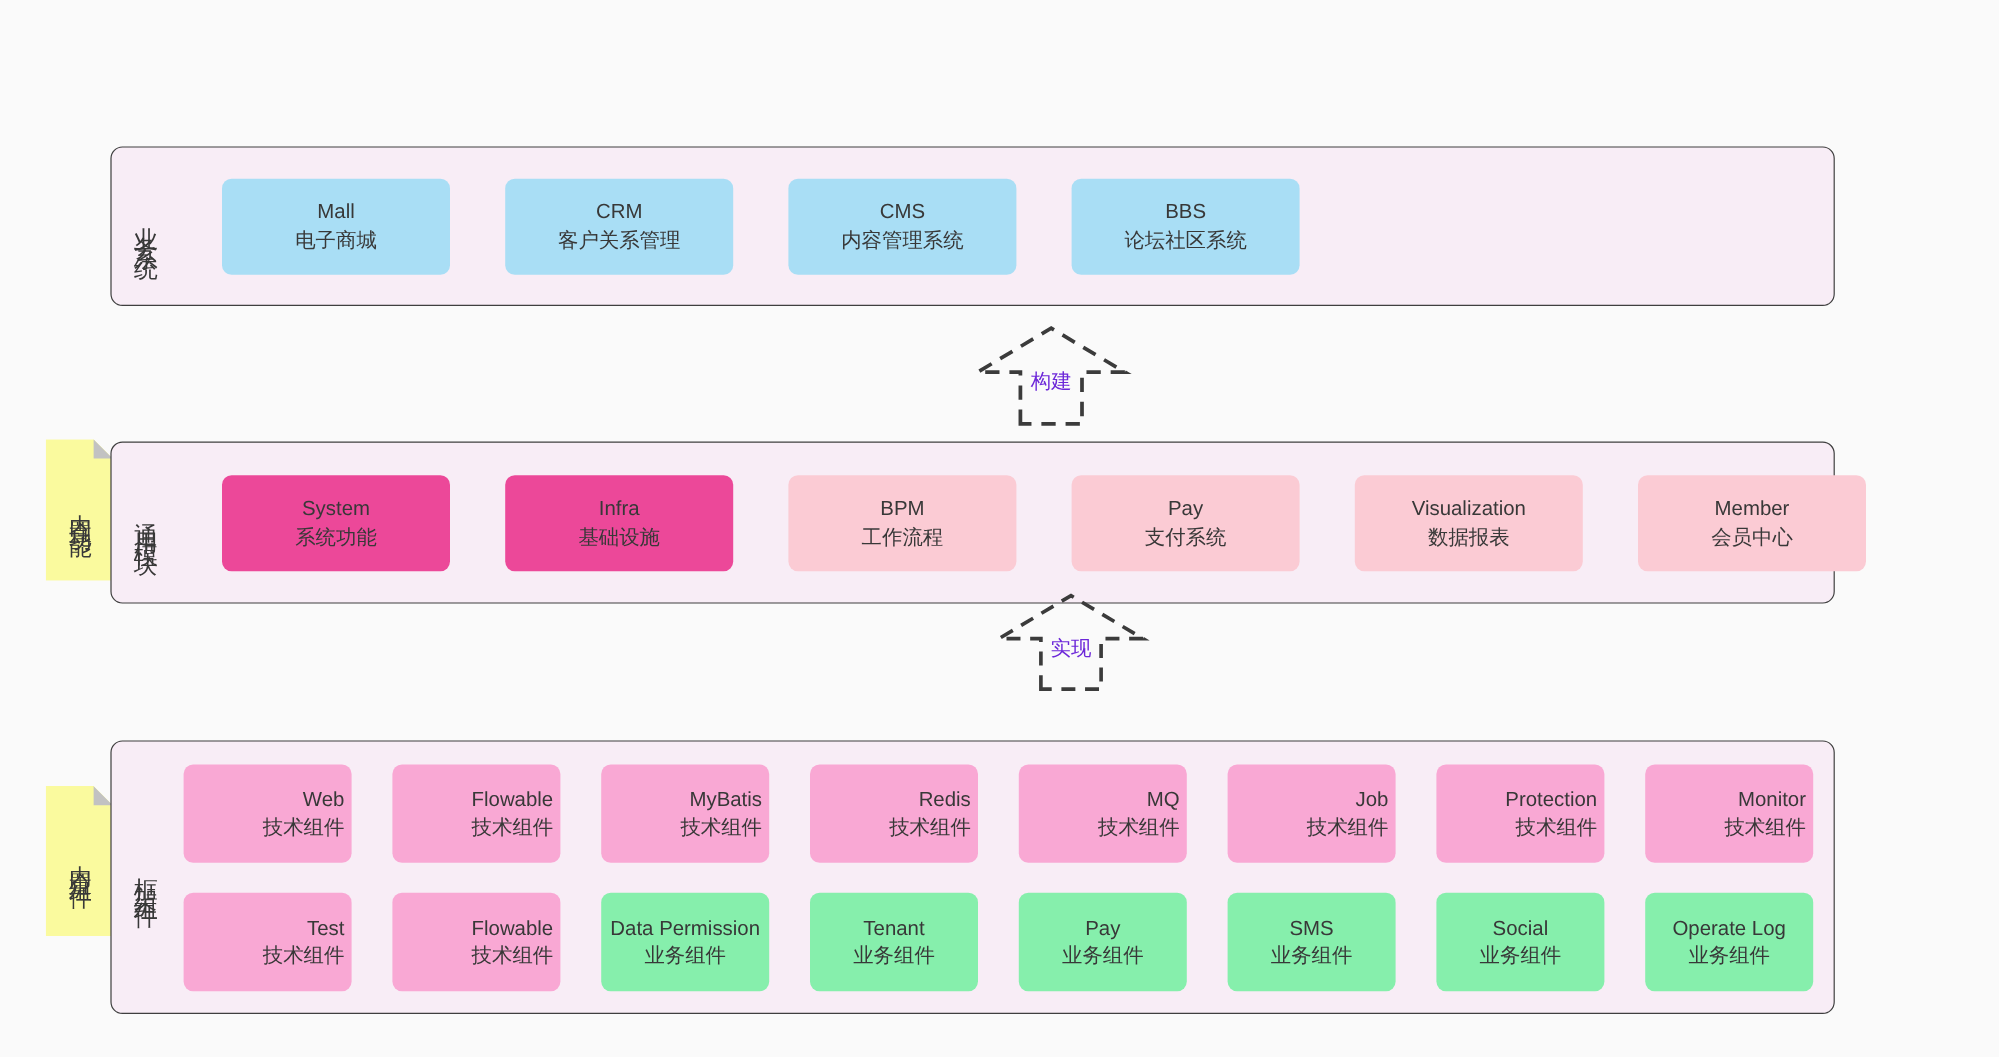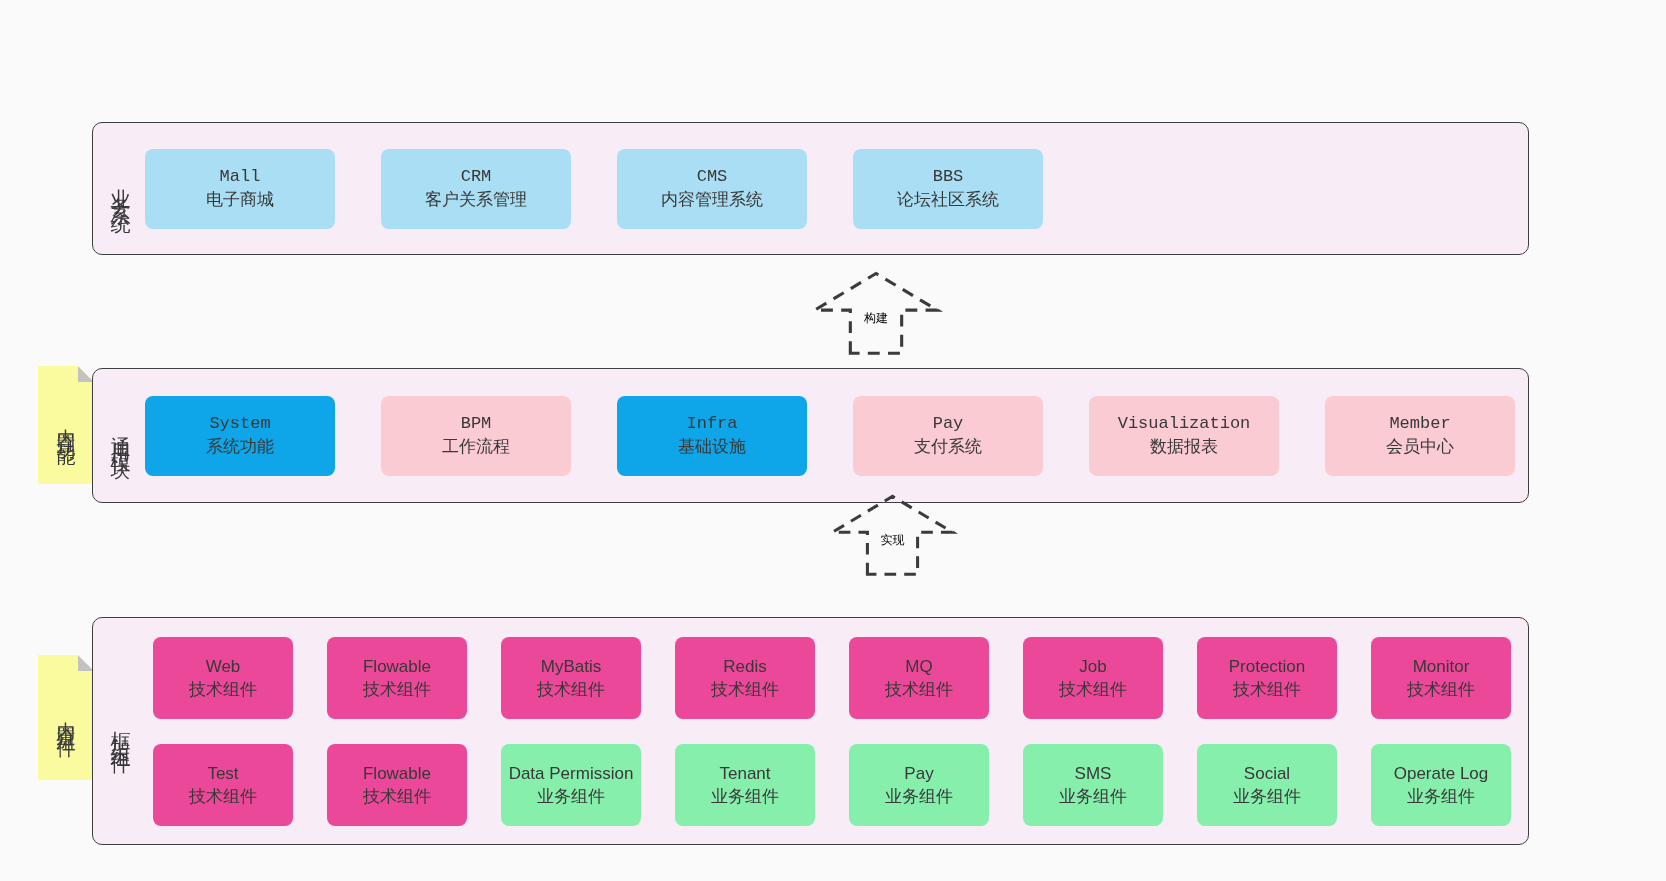--- a/index.html
+++ b/index.html
@@ -12,43 +12,43 @@
   .panel{
     position:absolute;left:92px;width:1437px;box-sizing:border-box;
     background:#f8edf6;border:1.6px solid #3f3f3f;border-radius:10px;
     display:flex;align-items:center;
   }
   .panel-label{
     position:absolute;left:15px;top:50%;transform:translateY(-50%);
     writing-mode:vertical-rl;text-orientation:upright;
     font-size:20px;letter-spacing:8px;color:#383838;white-space:nowrap;
   }
-  .boxes{margin-left:52px;display:flex;gap:46px;font-family:Liberation Mono, monospace;}
+  .boxes{margin-left:92px;display:flex;gap:46px;}
   .boxes-grid{margin-left:60px;display:flex;flex-direction:column;gap:25px;}
   .boxes-row{display:flex;gap:34px;}
   
   .node{
     box-sizing:border-box;border-radius:8px;
     display:flex;flex-direction:column;align-items:center;justify-content:center;
     text-align:center;font-size:17px;line-height:24px;color:#383838;
     padding:4px 6px;
   }
   .node-lg{width:190px;height:80px;}
   .node-sm{width:140px;height:82px;line-height:23px;}
   .blue{background:#a9def5;}
-  .red{background:#0ea5e9;}
+  .red{background:#ec4899;}
   .pink{background:#fbcbd4;}
-  .green{background:#ec4899;}
+  .green{background:#f9a8d4;align-items:flex-end;}
   .green-light{background:#86efac;}
   
   .arrow{position:absolute;}
   .arrow svg{display:block;width:100%;height:100%;}
   .arrow-label{
     position:absolute;left:50%;top:57%;transform:translate(-50%,-50%);
-    background:#fafafa;font-size:12px;padding:0 3px;color:#000000;white-space:nowrap;
+    background:#fafafa;font-size:17px;padding:0 3px;color:#6d28d9;white-space:nowrap;
   }
   
   .sticky{
     position:absolute;left:38px;width:56px;background:#fafa9e;
     clip-path:polygon(0 0,calc(100% - 16px) 0,100% 16px,100% 100%,0 100%);
     display:flex;align-items:center;justify-content:center;
   }
   .sticky-fold{
     position:absolute;top:0;right:0;width:0;height:0;
     border-bottom:16px solid #c2c2c2;border-right:16px solid transparent;
@@ -97,27 +97,27 @@
     <span class="sticky-text">内置功能</span>
   </div>
 
   <section class="panel" style="top:368px;height:135px;">
     <div class="panel-label">通用模块</div>
     <div class="boxes">
       <div class="node node-lg red">
         <div>System</div>
         <div>系统功能</div>
       </div>
-      <div class="node node-lg pink">
-        <div>BPM</div>
-        <div>工作流程</div>
-      </div>
       <div class="node node-lg red">
         <div>Infra</div>
         <div>基础设施</div>
+      </div>
+      <div class="node node-lg pink">
+        <div>BPM</div>
+        <div>工作流程</div>
       </div>
       <div class="node node-lg pink">
         <div>Pay</div>
         <div>支付系统</div>
       </div>
       <div class="node node-lg pink">
         <div>Visualization</div>
         <div>数据报表</div>
       </div>
       <div class="node node-lg pink">

